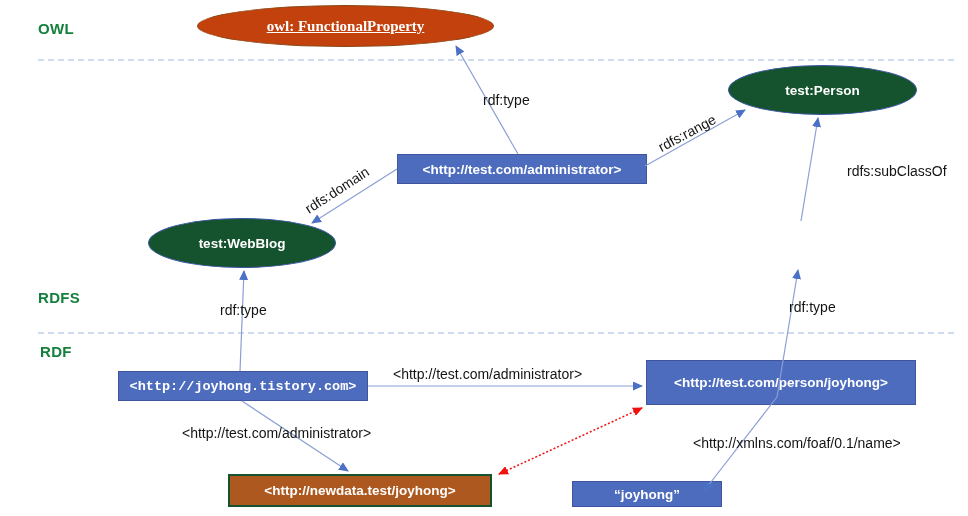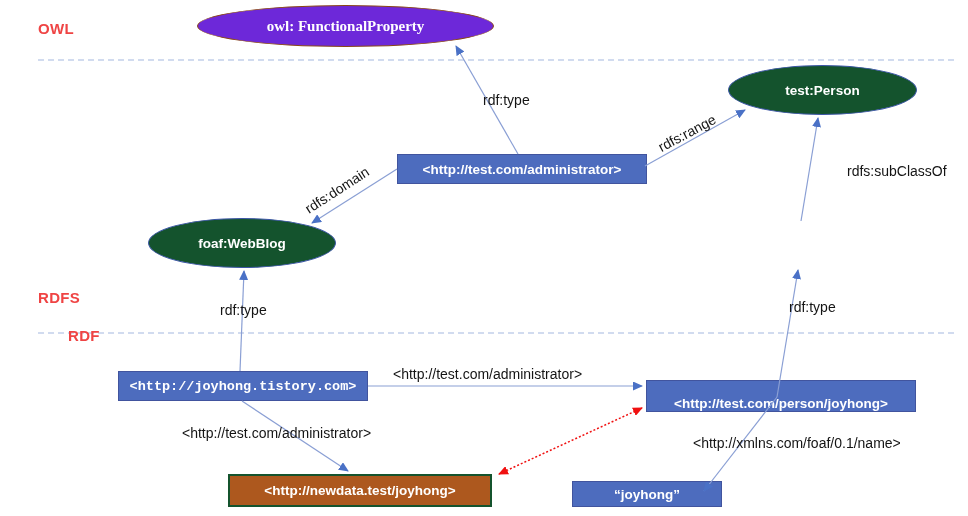--- a/index.html
+++ b/index.html
@@ -17,28 +17,28 @@
   }
   
   .node {
     position:absolute; z-index:2;
     display:flex; align-items:center; justify-content:center;
     color:#ffffff; font-weight:bold; font-size:13.5px;
     text-align:center; box-sizing:border-box;
   }
   .ellipse { border-radius:50%; }
   .blue   { background:#14532d; border:1.5px solid #3C56A6; }
-  .orange { background:#6d28d9; border:1.5px solid #8A4617; }
+  .orange { background:#c2410c; border:1.5px solid #8A4617;text-decoration:underline; }
   .rect-blue   { background:#4D6CBE; border:1.5px solid #41549E; }
   .rect-orange { background:#AD581E; border:2px solid #14532d; }
   .serif { font-family:"Liberation Serif", serif; font-size:15px; }
   
   .section-label {
     position:absolute; z-index:6;
-    font-size:15px; font-weight:600; color:#ef4444; letter-spacing:0.3px;
+    font-size:15px; font-weight:600; color:#15803d; letter-spacing:0.3px;
   }
   
   .edge-label {
     position:absolute; z-index:6;
     font-size:14px; color:#141414; white-space:nowrap;
   }
   .edge-label.rot-range  { transform:translate(-50%,-50%) rotate(-28deg); }
   .edge-label.rot-domain { transform:translate(-50%,-50%) rotate(-33deg); }
 </style>
 </head>
@@ -48,33 +48,33 @@
 
   <div class="node ellipse orange serif" style="left:197px; top:5px;  width:297px; height:42px;">
     <span>owl: FunctionalProperty</span>
   </div>
 
   <div class="node ellipse blue" style="left:728px; top:65px; width:189px; height:50px;">
     <span>test:Person</span>
   </div>
 
   <div class="node ellipse blue" style="left:148px; top:218px; width:188px; height:50px;">
-    <span>foaf:WebBlog</span>
+    <span>test:WebBlog</span>
   </div>
 
 
   <div class="node rect-blue" style="left:397px; top:154px; width:250px; height:30px;">
     <span>&lt;http://test.com/administrator&gt;</span>
   </div>
 
   <div class="node rect-blue" style="left:118px; top:371px; width:250px; height:30px;font-family:Liberation Mono, monospace;">
     <span>&lt;http://joyhong.tistory.com&gt;</span>
   </div>
 
-  <div class="node rect-blue" style="left:646px; top:380px; width:270px; height:32px;align-items:flex-end;">
+  <div class="node rect-blue" style="left:646px; top:360px; width:270px; height:45px;">
     <span>&lt;http://test.com/person/joyhong&gt;</span>
   </div>
 
   <div class="node rect-orange" style="left:228px; top:474px; width:264px; height:33px;">
     <span>&lt;http://newdata.test/joyhong&gt;</span>
   </div>
 
   <div class="node rect-blue" style="left:572px; top:481px; width:150px; height:26px;">
     <span>“joyhong”</span>
   </div>
@@ -108,21 +108,21 @@
 
     <line x1="242" y1="401" x2="348" y2="471" stroke="#8A9FD4" stroke-width="1.2" marker-end="url(#arrBlue)"></line>
 
     <line x1="777" y1="397" x2="704" y2="491" stroke="#8A9FD4" stroke-width="1.2" marker-end="url(#arrBlue)"></line>
 
     <line x1="499" y1="474" x2="642" y2="408" stroke="#F01010" stroke-width="1.5" stroke-dasharray="2,2" marker-start="url(#arrRed)" marker-end="url(#arrRed)"></line>
   </svg>
 
   <div class="section-label" style="left:38px; top:20px;">OWL</div>
   <div class="section-label" style="left:38px; top:289px;">RDFS</div>
-  <div class="section-label" style="left:40px; top:327px;margin-left:28px;">RDF</div>
+  <div class="section-label" style="left:40px; top:343px;">RDF</div>
 
   <div class="edge-label" style="left:483px; top:92px;">rdf:type</div>
 
   <div class="edge-label rot-range" style="left:687px; top:133px;">rdfs:range</div>
 
   <div class="edge-label rot-domain" style="left:337px; top:190px;">rdfs:domain</div>
 
   <div class="edge-label" style="left:810px; top:163px;margin-left:37px;">rdfs:subClassOf</div>
 
   <div class="edge-label" style="left:220px; top:302px;">rdf:type</div>

